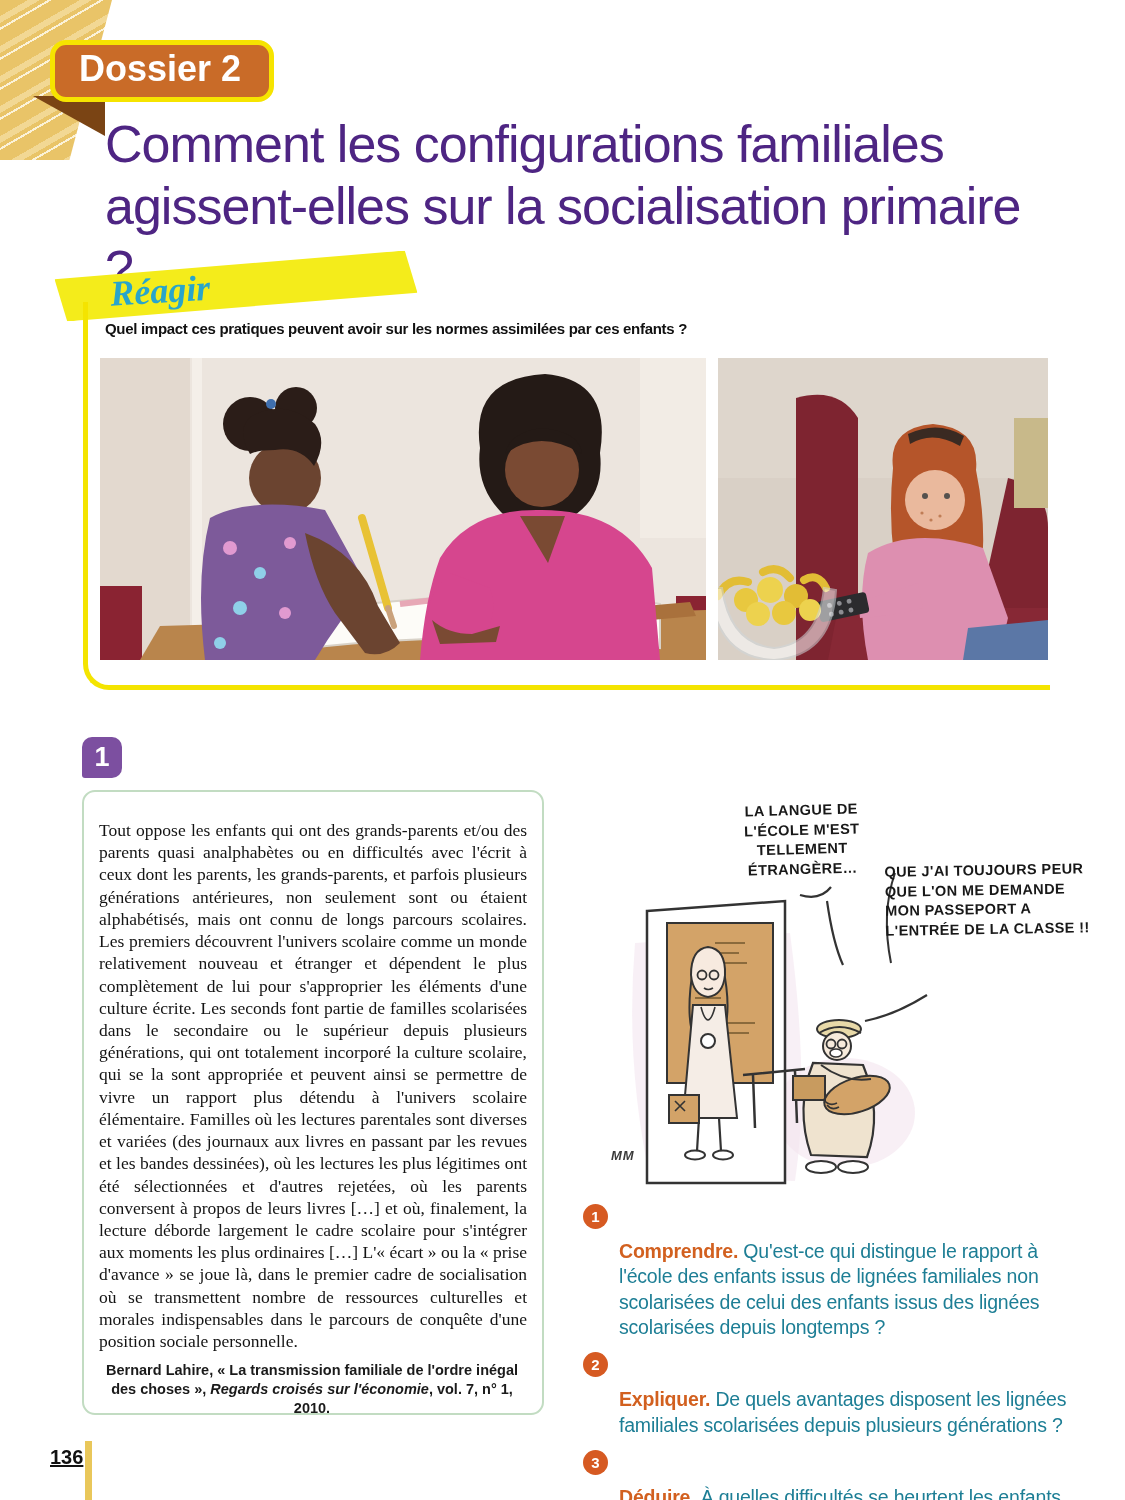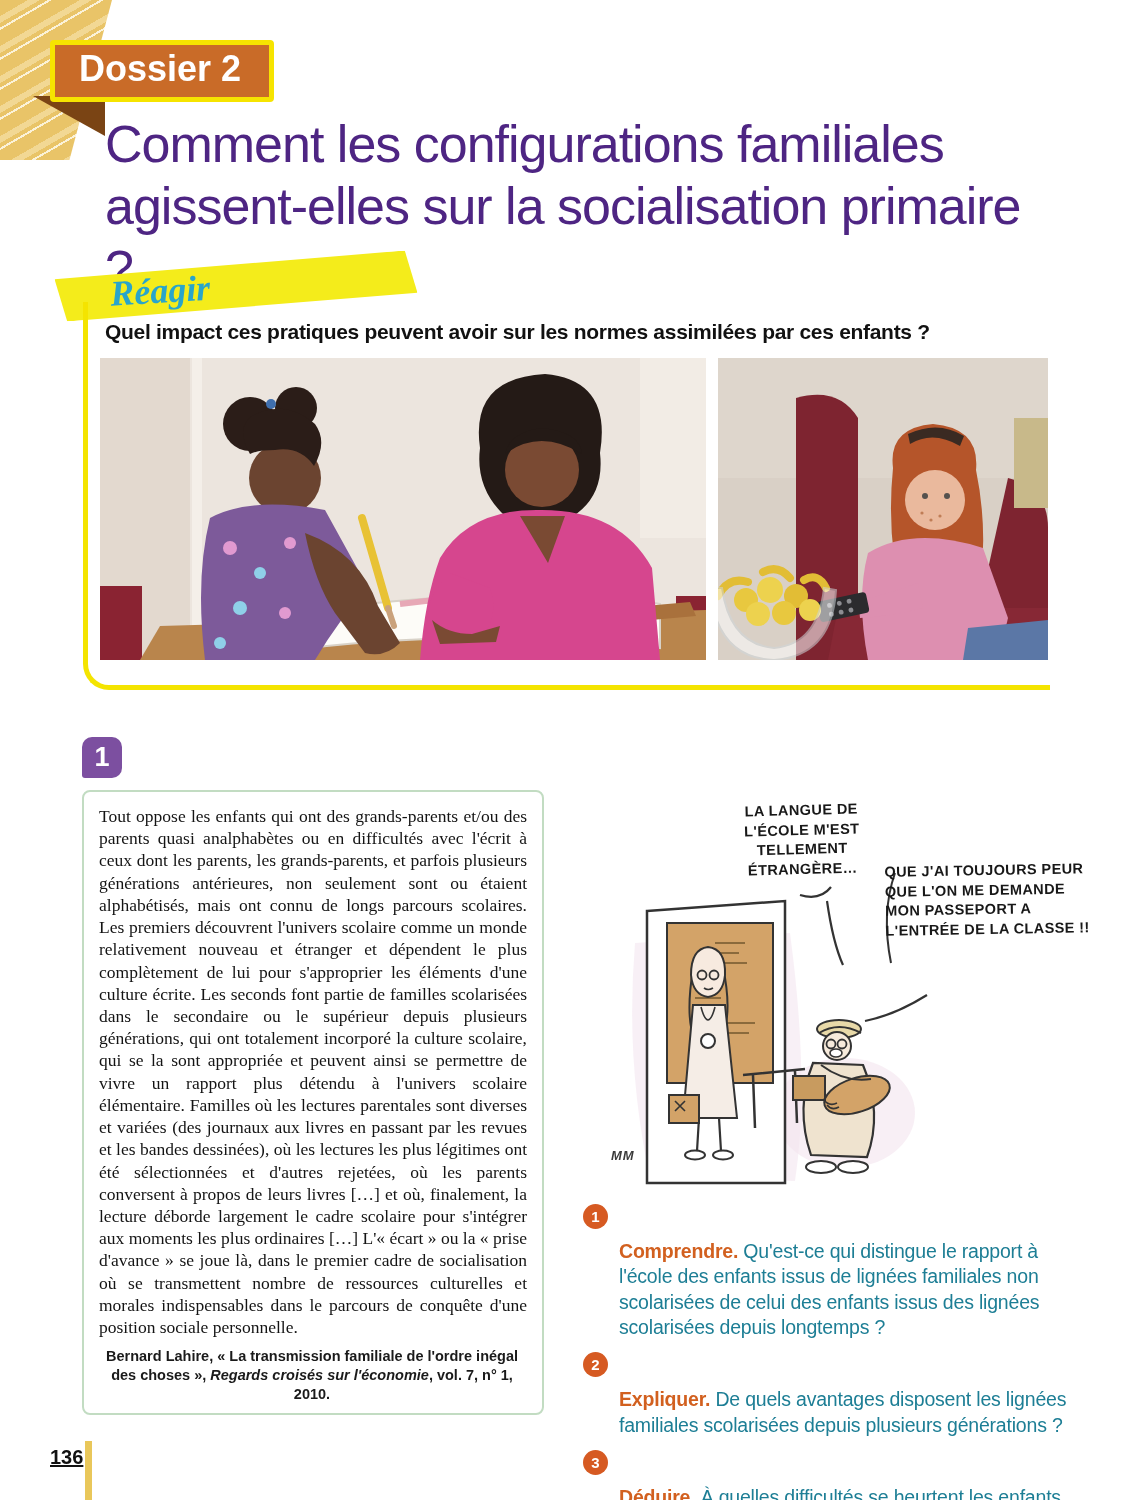--- a/index.html
+++ b/index.html
@@ -19,21 +19,21 @@
   }
   .badge-fold{
     position:absolute; left:33px; top:96px; width:72px; height:40px;
     background:#7a4414;
     clip-path:polygon(0 0, 100% 0, 100% 100%);
   }
 
   
   .dossier-badge{
     position:absolute; left:50px; top:40px;
-    background:#c96b28; border:5px solid #f6e400; border-radius:4px;
+    background:#c96b28; border:5px solid #f6e400; border-radius:16px;
     color:#ffffff; font-weight:bold; font-size:36px; letter-spacing:0px;
     padding:4px 28px 8px 24px; line-height:1.1;
   }
 
   
   .page-title{
     position:absolute; left:105px; top:113px; width:930px;
     color:#4e2583; font-weight:normal; font-size:52px; line-height:1.2;
     letter-spacing:-1px;
   }
@@ -44,21 +44,21 @@
     background:#f4ec1b; transform:rotate(-2.5deg);
     clip-path:polygon(0 24%, 97% 0, 100% 76%, 3% 100%);
   }
   .reagir-banner .reagir-label{
     display:block; padding:7px 0 0 55px;
     font-family:"Liberation Serif", serif; font-style:italic; font-weight:bold;
     font-size:36px; color:#29a5cb; transform:rotate(-1deg);
   }
   .reagir-question{
     position:absolute; left:105px; top:320px; width:860px;
-    font-weight:bold; font-size:21px; color:#111111; letter-spacing:-0.3px;
+    font-weight:bold; font-size:15px; color:#111111; letter-spacing:-0.3px;
   }
 
   
   .photo-frame{
     position:absolute; left:83px; top:302px; width:967px; height:388px;
     border-left:5px solid #f4e400; border-bottom:5px solid #f4e400;
     border-bottom-left-radius:26px; pointer-events:none;
   }
 
   
@@ -75,22 +75,22 @@
     line-height:41px;
   }
   .section-title{
     position:absolute; left:136px; top:740px; width:940px;
     color:#d2601f; font-weight:bold; font-size:29px; letter-spacing:-0.5px;
   }
 
   
   .doc-box{
     position:absolute; left:82px; top:790px; width:462px; height:625px;
-    background:#ffffff; border:2px solid #c2dcc2; border-radius:8px;
-    padding:13px 15px 10px 15px; overflow:hidden;
+    background:#ffffff; border:2px solid #c2dcc2; border-radius:13px;
+    padding:27px 15px 10px 15px; overflow:hidden;
   }
   .doc-body{
     font-family:"Liberation Serif", serif; font-size:17.5px; line-height:1.27;
     color:#141414; text-align:justify;
   }
   .doc-source{
     margin-top:9px; text-align:center; font-size:14.5px; font-weight:bold;
     line-height:1.3; color:#1a1a1a; padding-right:2px;
   }
   .doc-source .journal{ font-style:italic; }

